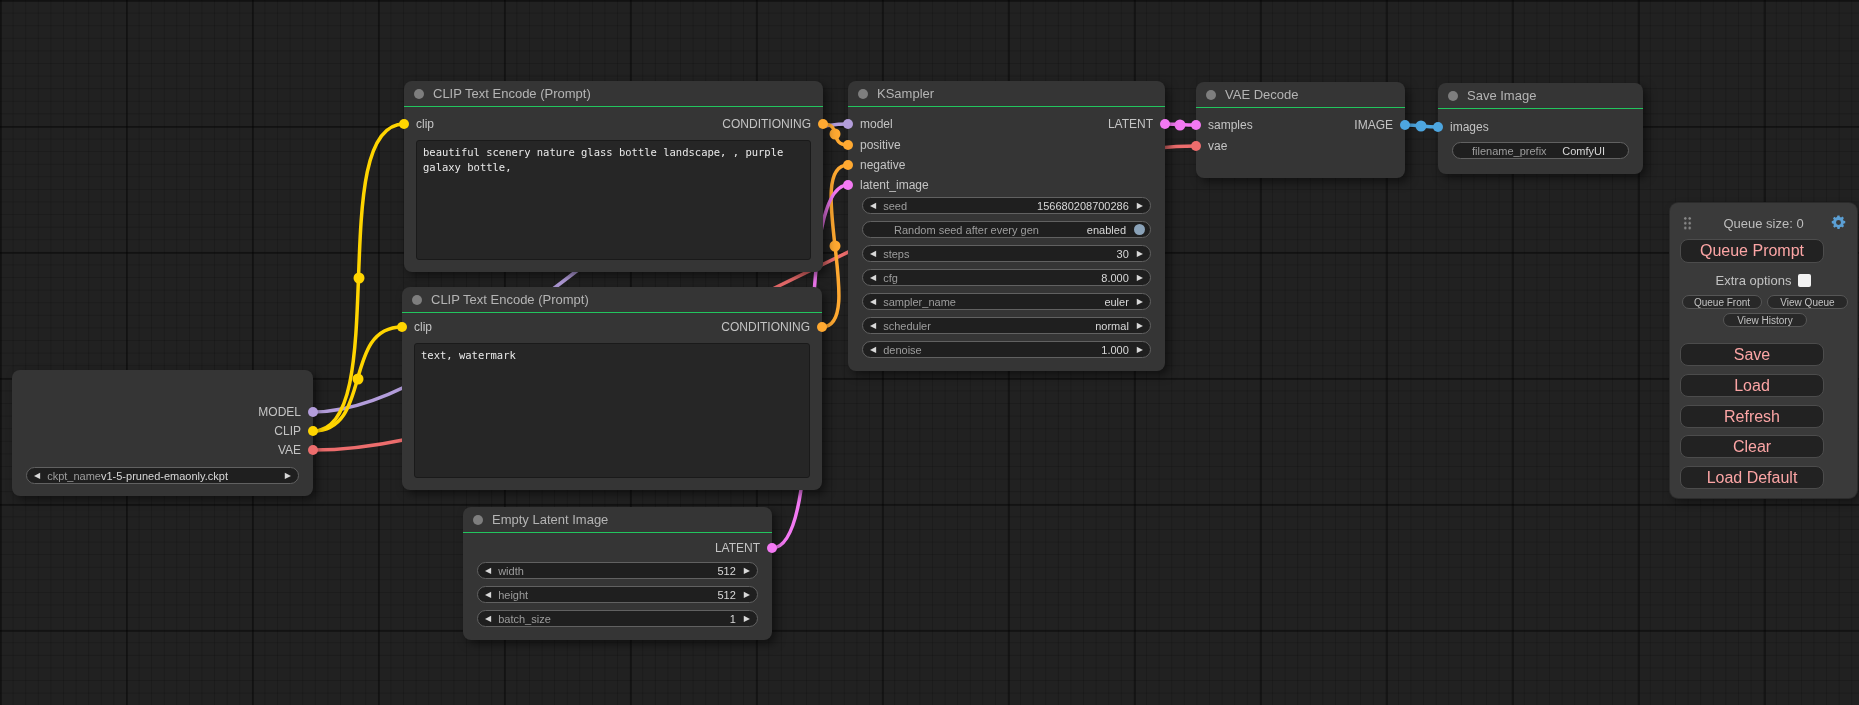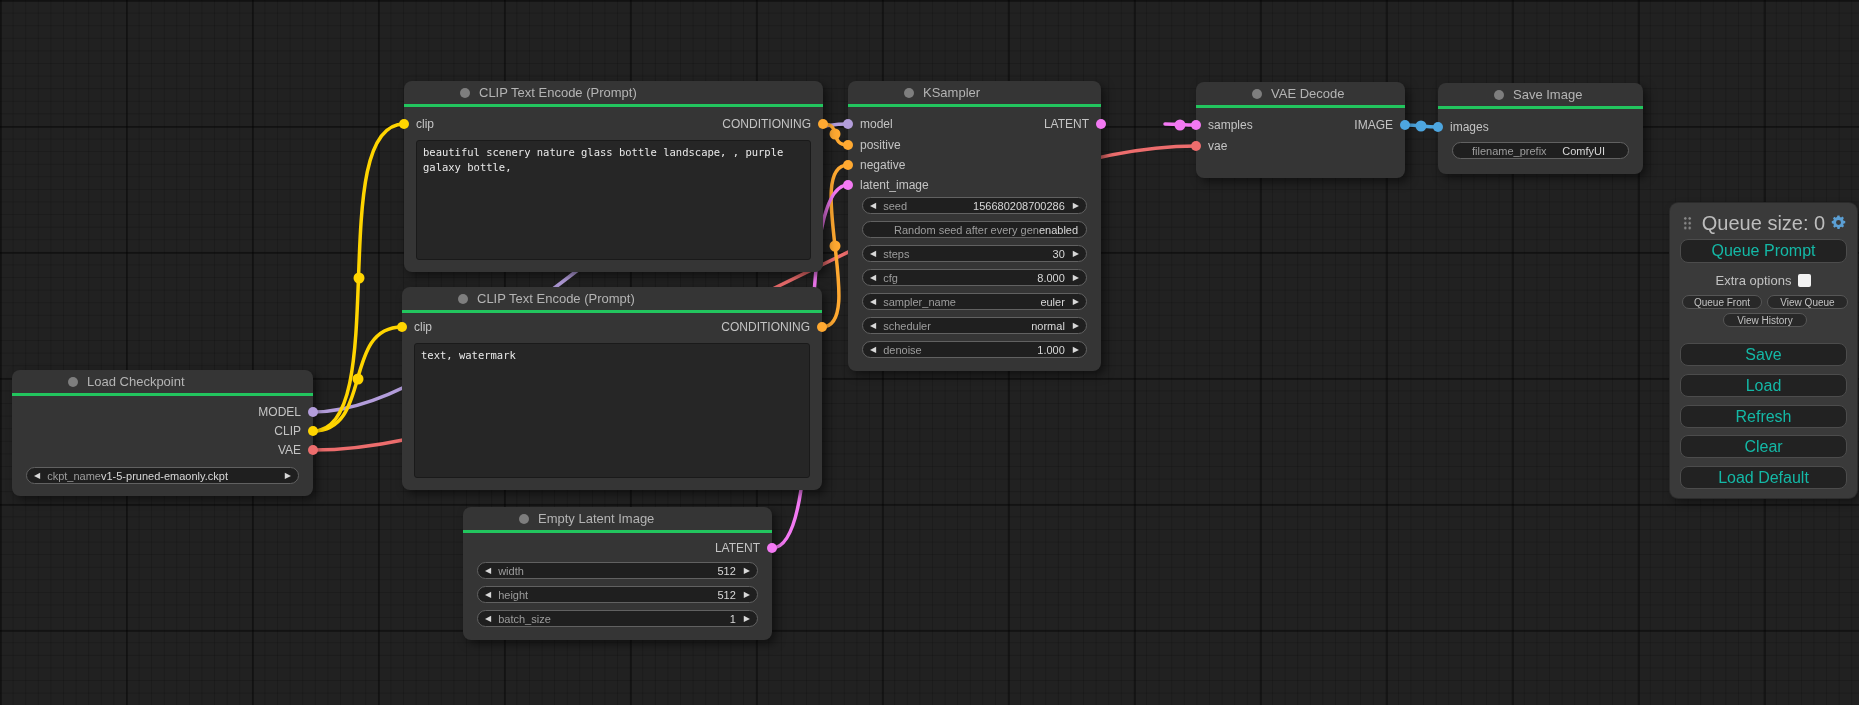--- a/index.html
+++ b/index.html
@@ -19,21 +19,21 @@
   svg.wires path { fill:none; stroke-width:3.5; stroke-linecap:round; }
   .w-clip{stroke:var(--c-clip);} .w-model{stroke:var(--c-model);} .w-vae{stroke:var(--c-vae);}
   .w-cond{stroke:var(--c-conditioning);} .w-latent{stroke:var(--c-latent);} .w-image{stroke:var(--c-image);}
   .f-clip{fill:var(--c-clip);} .f-cond{fill:var(--c-conditioning);} .f-latent{fill:var(--c-latent);} .f-image{fill:var(--c-image);}
 
   .node {
     position:absolute; z-index:2; background:#353535; border-radius:8px;
     box-shadow:4px 4px 10px rgba(0,0,0,.5);
   }
   .node-header { position:relative; height:26px; display:flex; align-items:center;
-    border-bottom:3px solid #22c55e; border-radius:8px 8px 0 0;padding-left:46px; }
+    border-bottom:1px solid #22c55e; border-radius:8px 8px 0 0; }
   .collapse-dot { width:10px; height:10px; border-radius:50%; background:#7e7e7e; margin-left:10px; }
   .node-title { margin-left:9px; font-size:13px; color:#b4b4b4; white-space:nowrap; }
 
   .slot { position:absolute; height:16px; left:0; right:0; display:flex; align-items:center; font-size:12px; color:#c4c4c4; }
   .slot.in  { justify-content:flex-start; padding-left:12px; }
   .slot.out { justify-content:flex-end;  padding-right:12px; }
   .dot { position:absolute; width:10px; height:10px; border-radius:50%; top:50%; transform:translateY(-50%); }
   .slot.in  .dot { left:-5px; }
   .slot.out .dot { right:-5px; }
   .c-model{background:var(--c-model);} .c-clip{background:var(--c-clip);} .c-vae{background:var(--c-vae);}
@@ -52,24 +52,24 @@
     border:1px solid #1a1a1a; border-radius:3px; padding:4px 6px;
     font-family:"DejaVu Sans Mono", monospace; font-size:10.5px; line-height:1.45;
     color:#eaeaea; white-space:pre-wrap; overflow:hidden; }
 
   .queue-panel { position:absolute; z-index:3; left:1670px; top:203px; width:187px; height:295px;
     background:#3a3a3a; border-radius:8px; box-shadow:0 0 0 1px #2b2b2b, 3px 4px 10px rgba(0,0,0,.45); }
   .qp-header { position:absolute; left:0; right:0; top:10px; height:20px; display:flex; align-items:center; }
   .drag-dots { position:absolute; left:13px; top:3px; width:9px; height:14px;
     background-image:radial-gradient(circle, #8b8b8b 1.1px, transparent 1.4px);
     background-size:4.5px 4.8px; }
-  .qp-title { flex:1; text-align:center; font-size:20px; color:#bdbdbd; }
+  .qp-title { flex:1; text-align:center; font-size:13px; color:#bdbdbd; }
   .gear { position:absolute; right:10px; top:1px; color:var(--c-gear); }
-  .qbtn { position:absolute; left:10px; width:167px; height:24px; background:#222222;
-    border:1px solid #4c4c4c; border-radius:8px; color:#14b8a6; font-size:16px;
+  .qbtn { position:absolute; left:10px; width:144px; height:24px; background:#222222;
+    border:1px solid #4c4c4c; border-radius:8px; color:#fca5a5; font-size:16px;
     display:flex; align-items:center; justify-content:center; cursor:pointer; }
   .qbtn.h23 { height:23px;text-align:right; }
   .extra-row { position:absolute; left:0; right:0; top:69px; height:16px;
     display:flex; align-items:center; justify-content:center; font-size:13px; color:#c2c2c2; }
   .checkbox { width:13px; height:13px; background:#f2f2f2; border-radius:2px; margin-left:7px; }
   .qpill { position:absolute; height:14px; background:#282828; border:1px solid #565656;
     border-radius:8px; color:#c2c2c2; font-size:10px; display:flex; align-items:center;
     justify-content:center; cursor:pointer; }
 </style>
 </head>
@@ -89,24 +89,20 @@
     <path class="w-image" d="M1405,125 C1420,125 1423,127 1438,127"></path>
     <circle class="f-clip" cx="359" cy="278" r="5.5"></circle>
     <circle class="f-clip" cx="358" cy="379" r="5.5"></circle>
     <circle class="f-cond" cx="835" cy="134" r="5.5"></circle>
     <circle class="f-cond" cx="835" cy="246" r="5.5"></circle>
     <circle class="f-latent" cx="1180" cy="125" r="5.5"></circle>
     <circle class="f-image" cx="1421" cy="126" r="5.5"></circle>
   </svg>
 
   <div class="node" style="left:12px;top:370px;width:301px;height:126px;">
-    <div class="node-header">
-      <span class="collapse-dot"></span>
-      <span class="node-title">Load Checkpoint</span>
-    </div>
     <div class="slot out" style="top:34px">
       <span>MODEL</span>
       <span class="dot c-model"></span>
     </div>
     <div class="slot out" style="top:53px">
       <span>CLIP</span>
       <span class="dot c-clip"></span>
     </div>
     <div class="slot out" style="top:72px">
       <span>VAE</span>
@@ -145,21 +141,21 @@
       <span class="dot c-clip"></span>
       <span>clip</span>
     </div>
     <div class="slot out" style="top:32px">
       <span>CONDITIONING</span>
       <span class="dot c-cond"></span>
     </div>
     <div class="prompt-box" style="top:56px;height:135px;">text, watermark</div>
   </div>
 
-  <div class="node" style="left:848px;top:81px;width:253px;height:290px;">
+  <div class="node" style="left:848px;top:81px;width:317px;height:290px;">
     <div class="node-header">
       <span class="collapse-dot"></span>
       <span class="node-title">KSampler</span>
     </div>
     <div class="slot in" style="top:35px">
       <span class="dot c-model"></span>
       <span>model</span>
     </div>
     <div class="slot out" style="top:35px">
       <span>LATENT</span>

